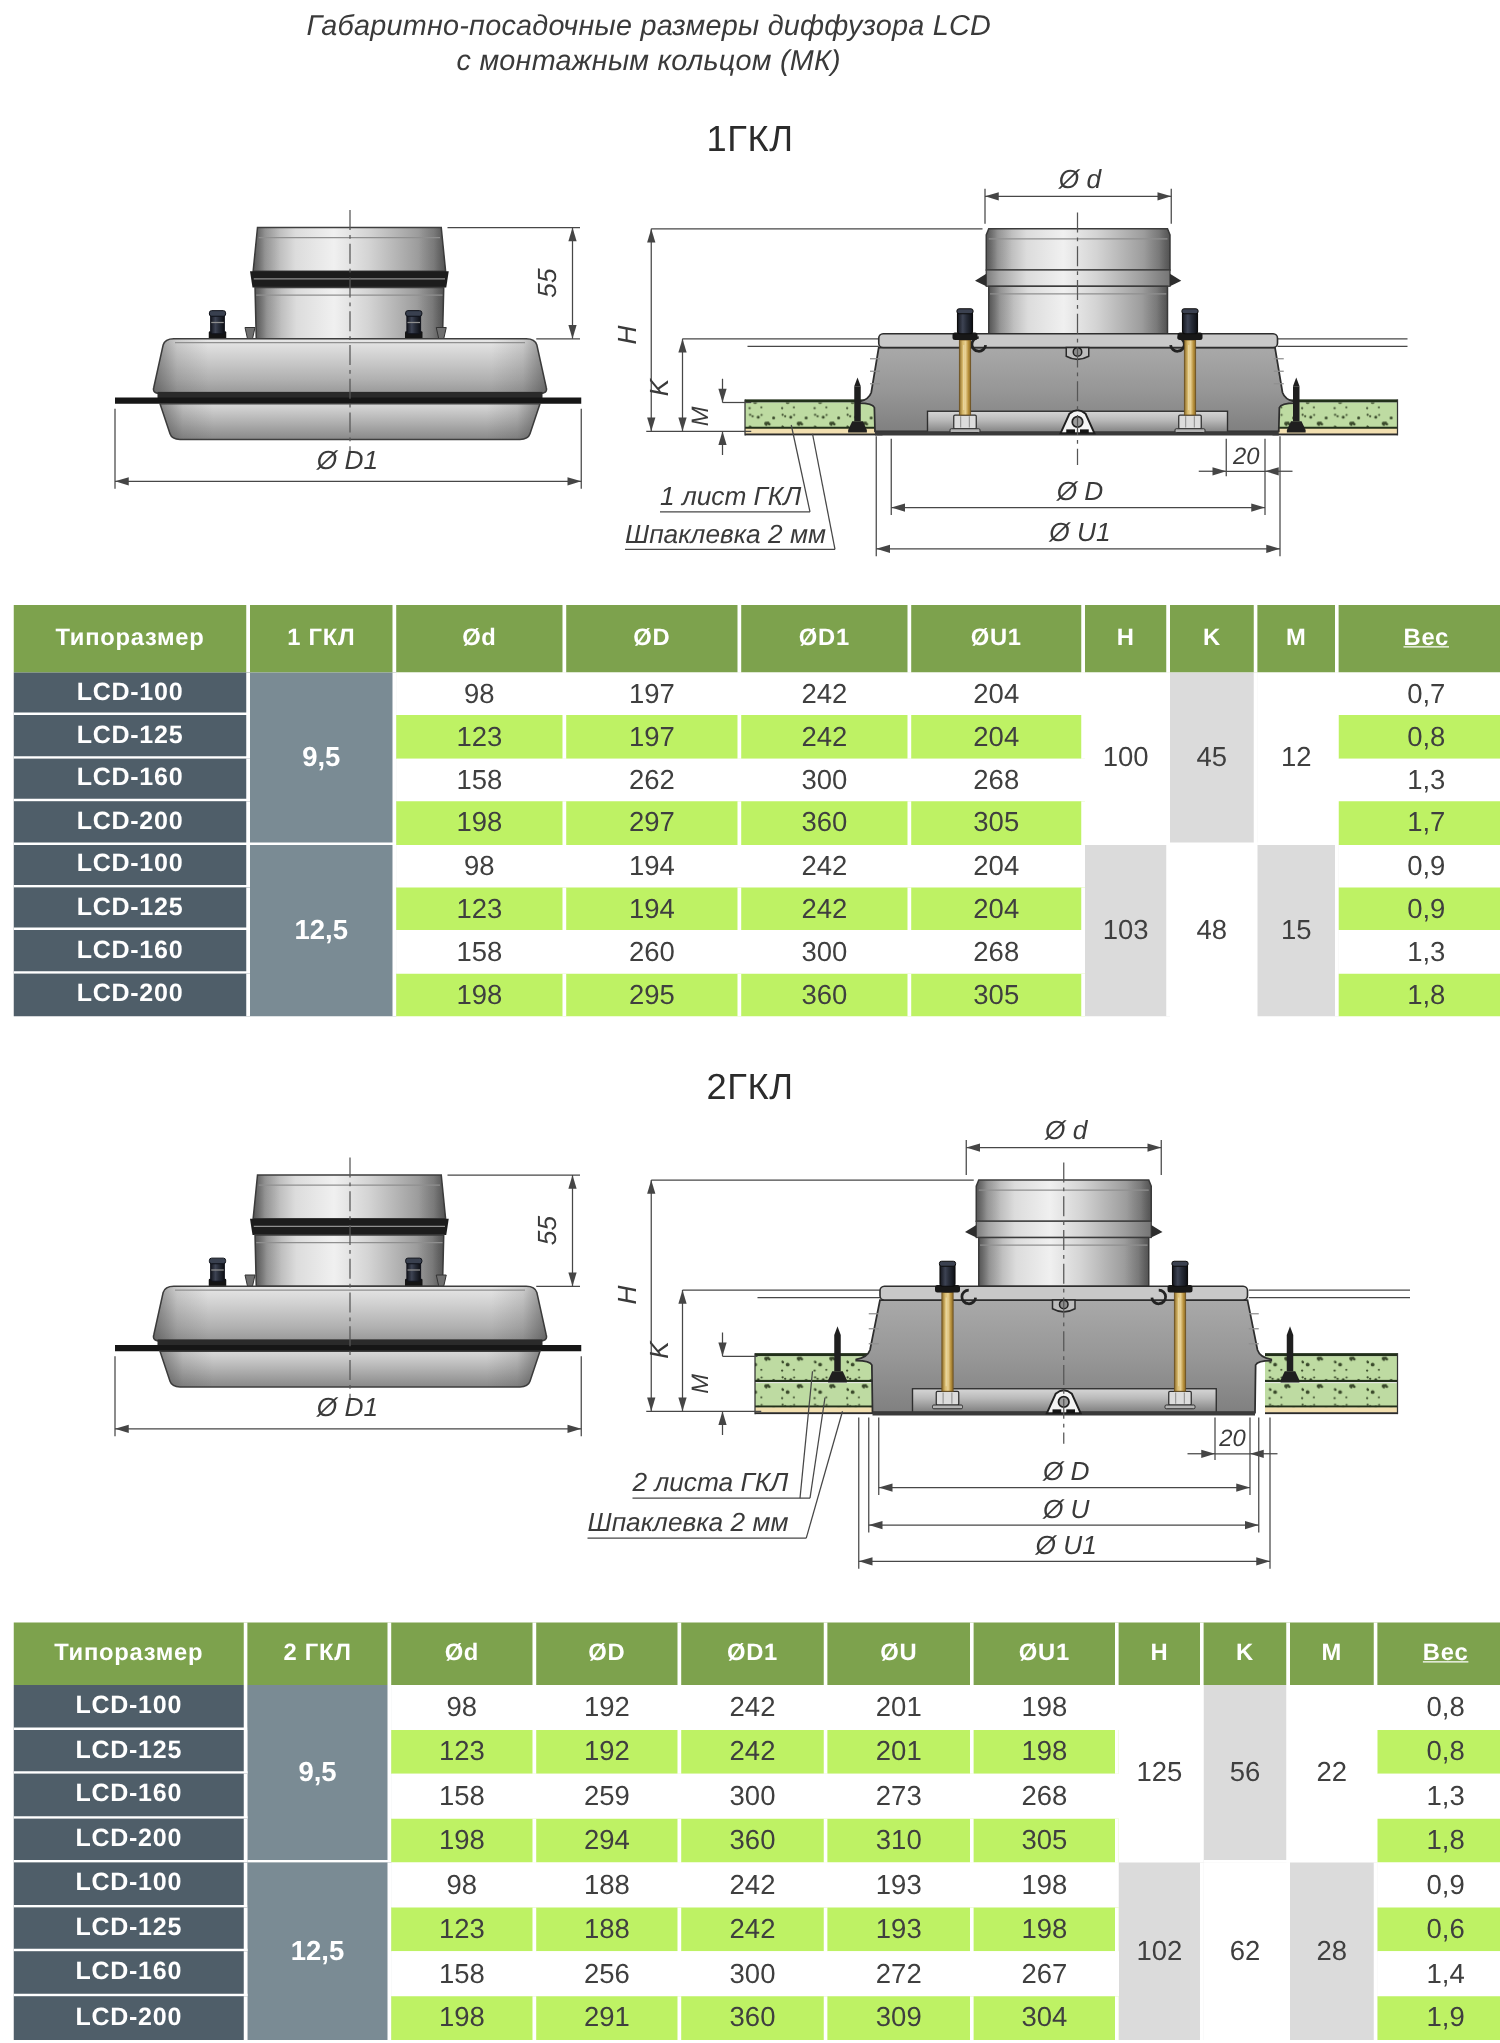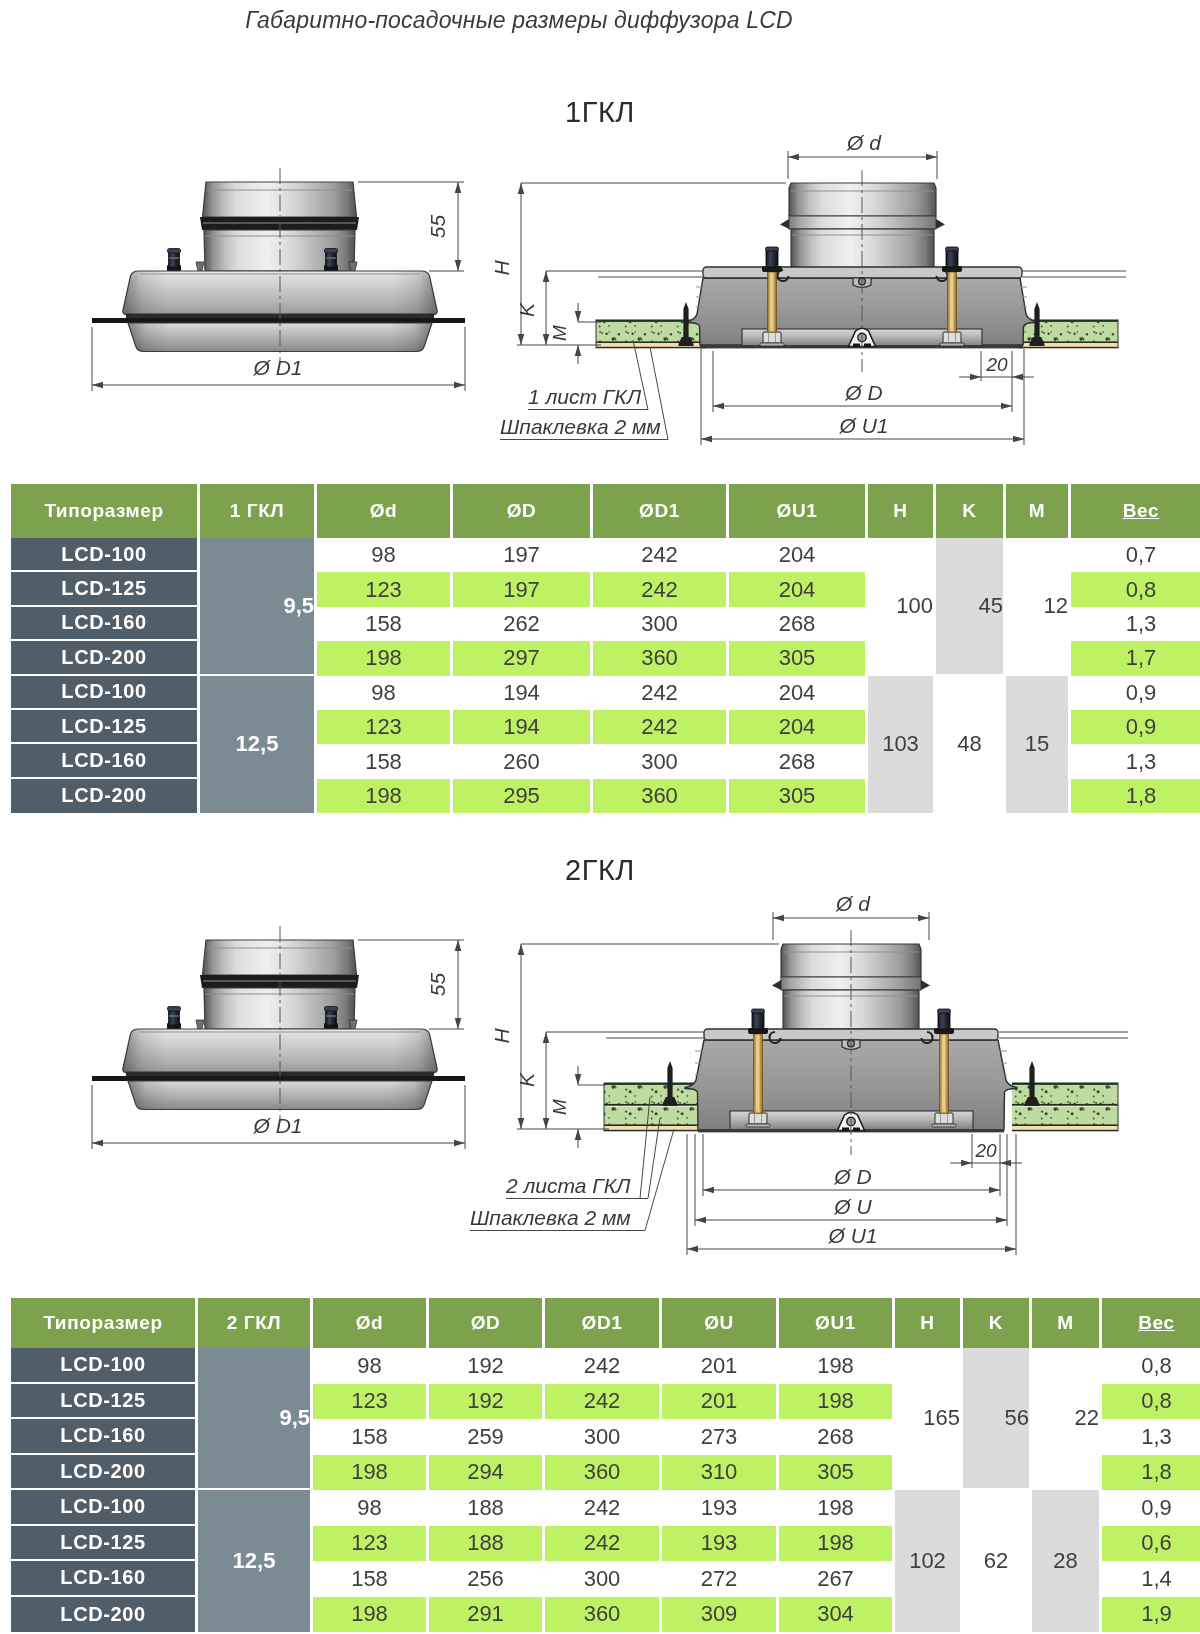--- a/index.html
+++ b/index.html
@@ -23,33 +23,34 @@
 table.dims th { background:#7da24d; color:#fff; font-weight:bold; font-size:19px;
   letter-spacing:0.6px; text-align:center; vertical-align:middle;
   border-right:3px solid #fff; }
 table.dims th:last-child { border-right:none;text-decoration:underline; }
 table.dims td { text-align:center; vertical-align:middle; border-right:3px solid #fff; }
 table.dims td.last { border-right:none; }
 table.dims td.name { background:#4f5e69; color:#fff; font-weight:bold; font-size:20px;
   letter-spacing:0.6px; border-bottom:2.5px solid #fff; }
 table.dims tbody tr:last-child td.name { border-bottom:none; }
 table.dims td.gkl { background:#7a8b94; color:#fff; font-weight:bold; font-size:22px; }
-table.dims td.gbb { border-bottom:2.5px solid #fff;text-align:right; }
+table.dims td.gbb { border-bottom:2.5px solid #fff; }
 table.dims td.dv { font-size:22px; color:#3f3f3f; }
 table.dims td.w  { background:#fff; }
 table.dims td.g  { background:#bef264; }
 table.dims td.mw { background:#fff; }
 table.dims td.mg { background:#dbdbdb; }
 </style>
 </head>
 <body>
 
 <div class="page">
   <div class="title">
     <div>Габаритно-посадочные размеры диффузора LCD</div>
+    <div>с монтажным кольцом (МК)</div>
   </div>
   <div class="sec-heading" style="top:97px">1ГКЛ</div>
   <svg class="draw" style="top:130px" width="1200" height="352" viewBox="0 130 1200 352">
       <defs>
 <linearGradient id="gMetalH" x1="0" y1="0" x2="1" y2="0">
 <stop offset="0" stop-color="#7c7c7c"></stop>
           <stop offset="0.07" stop-color="#a6a6a6"></stop>
 <stop offset="0.22" stop-color="#dcdcdc"></stop>
           <stop offset="0.42" stop-color="#f0f0f0"></stop>
 <stop offset="0.6" stop-color="#d4d4d4"></stop>
@@ -587,21 +588,21 @@
       </thead>
       <tbody>
         <tr class="br">
           <td class="name">LCD-100</td>
           <td class="gkl gbb" rowspan="4">9,5</td>
           <td class="dv w">98</td>
           <td class="dv w">192</td>
           <td class="dv w">242</td>
           <td class="dv w">201</td>
           <td class="dv w">198</td>
-          <td class="dv mw gbb" rowspan="4">165</td>
+          <td class="dv mw gbb" rowspan="4">125</td>
           <td class="dv mg gbb" rowspan="4">56</td>
           <td class="dv mw gbb" rowspan="4">22</td>
           <td class="dv w last">0,8</td>
         </tr>
         <tr class="br">
           <td class="name">LCD-125</td>
           <td class="dv g">123</td>
           <td class="dv g">192</td>
           <td class="dv g">242</td>
           <td class="dv g">201</td>

